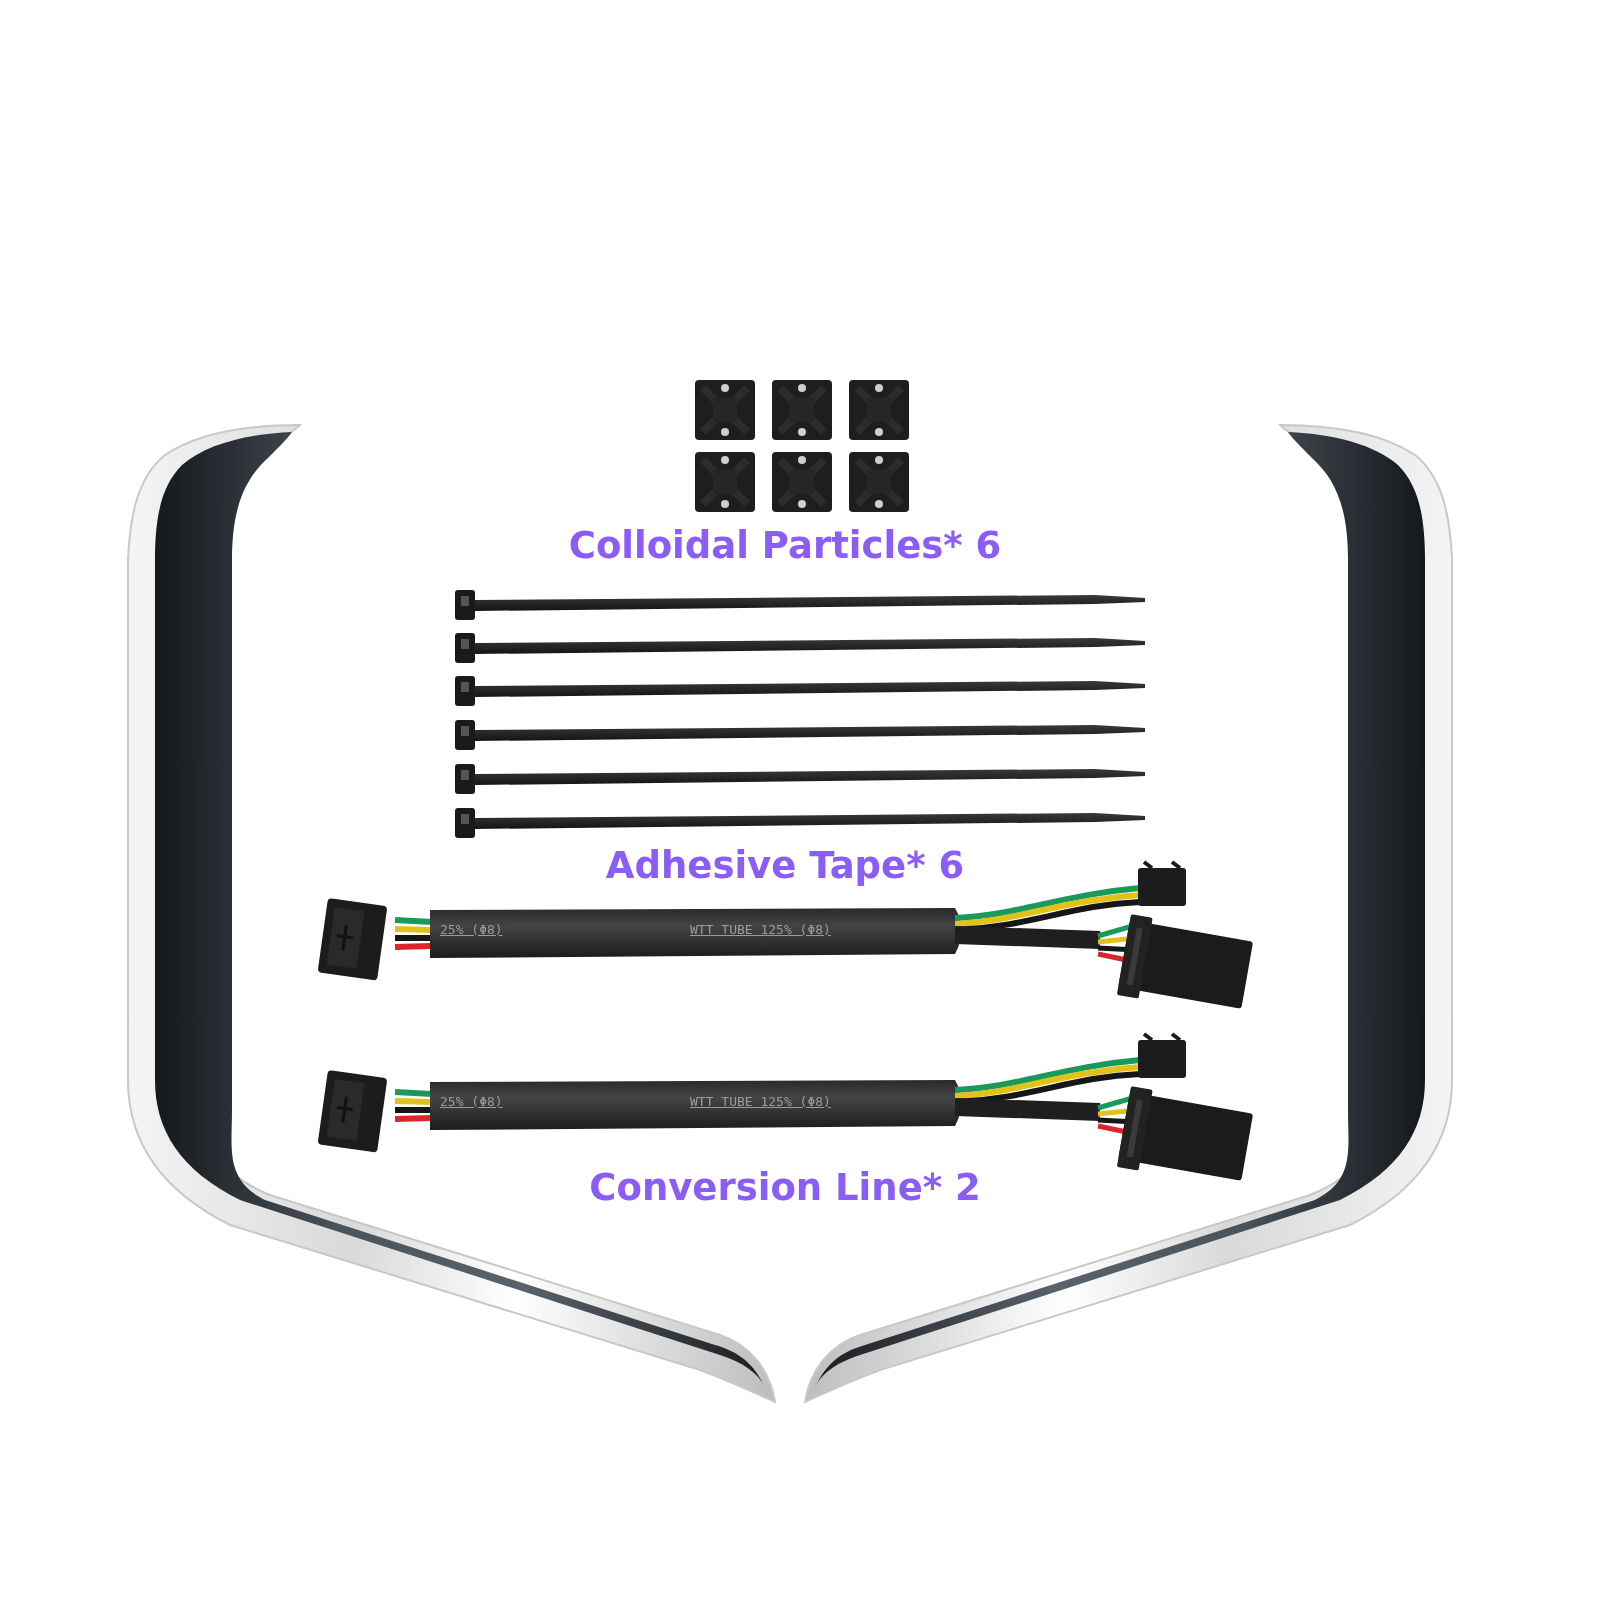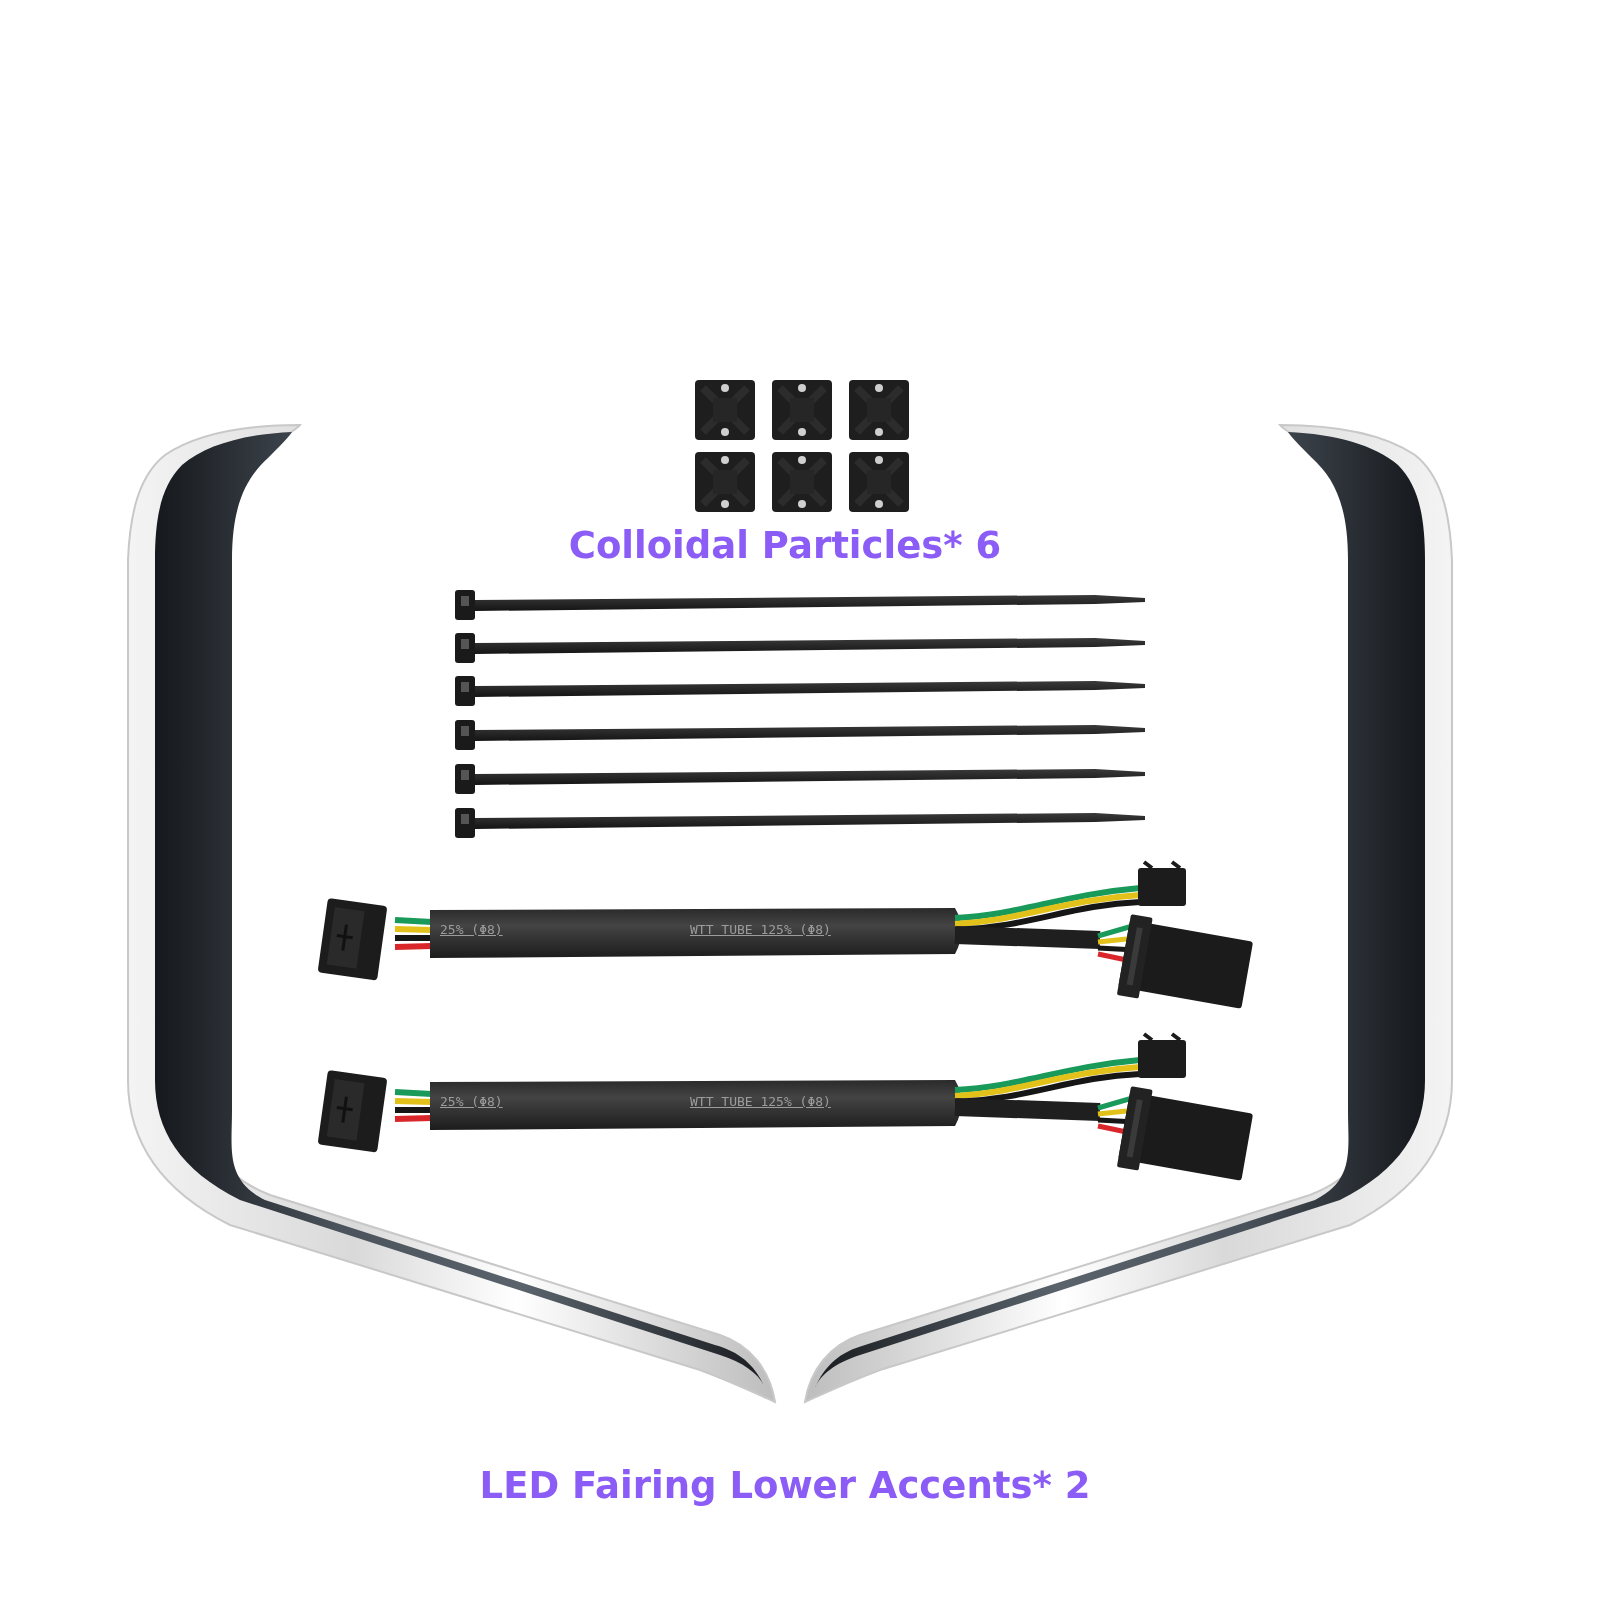--- a/index.html
+++ b/index.html
@@ -259,15 +259,16 @@
                C298 448 308 438 312 432 Z" fill="url(#lens)"></path>
     </g>
   </svg>
 
   <div class="part" style="left:440px; top:922px; font-family:'DejaVu Sans Mono', monospace; font-size:13px; color:#9c9c9c;">25% (Φ8)</div>
   <div class="part" style="left:690px; top:922px; font-family:'DejaVu Sans Mono', monospace; font-size:13px; color:#9c9c9c;">WTT TUBE 125% (Φ8)</div>
   <div class="part" style="left:440px; top:1094px; font-family:'DejaVu Sans Mono', monospace; font-size:13px; color:#9c9c9c;">25% (Φ8)</div>
   <div class="part" style="left:690px; top:1094px; font-family:'DejaVu Sans Mono', monospace; font-size:13px; color:#9c9c9c;">WTT TUBE 125% (Φ8)</div>
 
   <div class="label label-colloidal">Colloidal Particles* 6</div>
-  <div class="label label-led">LED Fairing Lower Accents* 2</div>
+  <div class="label label-adhesive">Adhesive Tape* 6</div>
+  <div class="label label-conversion">Conversion Line* 2</div>
 
 </div>
 
 </body></html>

